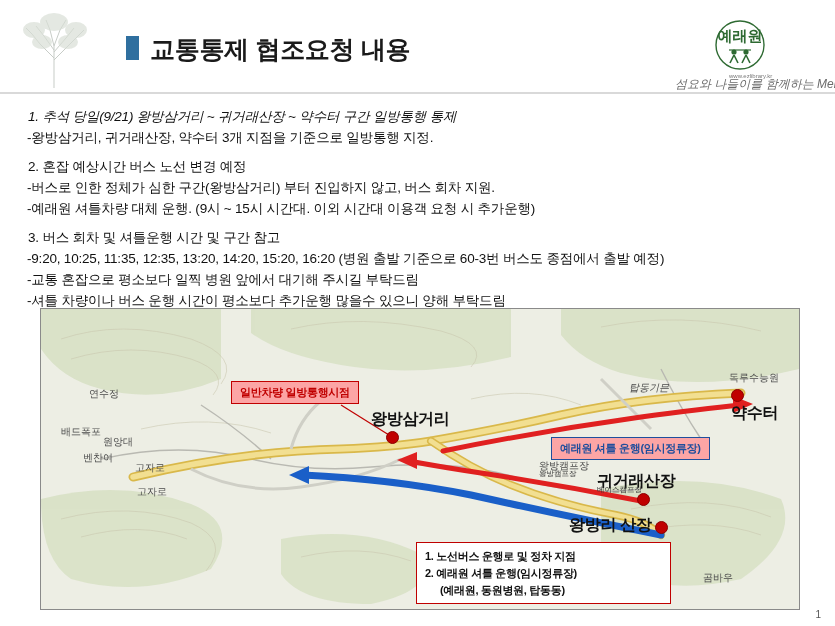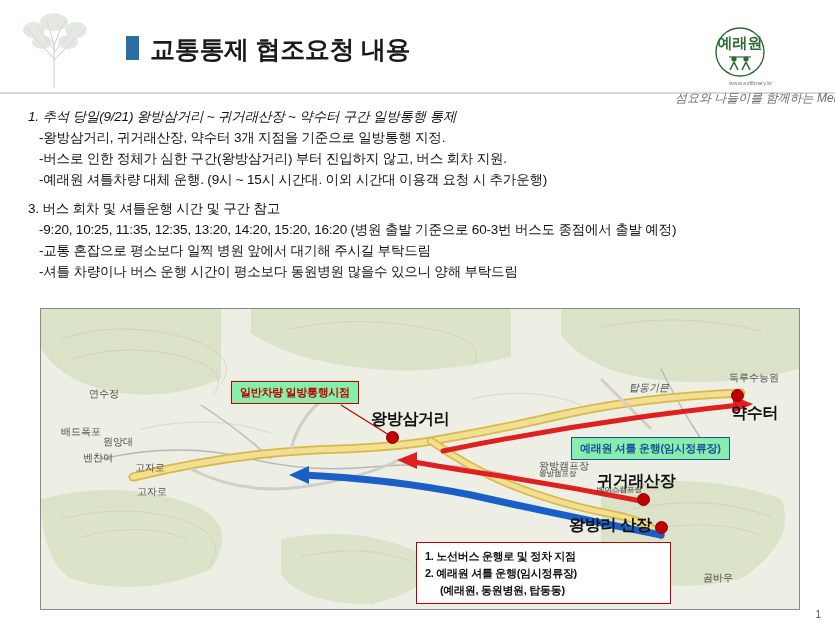--- a/index.html
+++ b/index.html
@@ -45,21 +45,21 @@
     letter-spacing: -0.3px;
   }
   .logo-wrap {
     position: absolute;
     right: 30px; top: 14px;
     width: 130px;
     text-align: center;
   }
   .logo-circle {
     position: relative;
-    margin: 12px auto;
+    margin: 5px auto;
     width: 66px; height: 52px;
   }
   .logo-name {
     position: absolute;
     left: 0; top: 8px;
     width: 66px;
     text-align: center;
     font-size: 15px;
     font-weight: bold;
     color: #2e6a32;
@@ -87,21 +87,21 @@
   .para {
     margin: 0 0 0 0;
     padding: 0 0 0 28px;
     font-size: 13.5px;
     line-height: 21px;
     color: #111111;
     letter-spacing: -0.2px;
     white-space: nowrap;
   }
   .para.num { margin-top: 8px; }
-  .para.sub { padding-left: 27px; margin-left: 12px; }
+  .para.sub { padding-left: 27px; }
   .para.first { margin-top: 10px; font-style: italic; }
 
   
   .map {
     position: absolute;
     left: 40px; top: 308px;
     width: 758px; height: 300px;
     border: 1px solid #8a8a8a;
     background: #eceee3;
     overflow: hidden;
@@ -109,21 +109,21 @@
   .map-svg { position: absolute; left:0; top:0; }
 
   .map-label {
     position: absolute;
     font-size: 10px;
     color: #4a4a4a;
     white-space: nowrap;
   }
   .callout {
     position: absolute;
-    background: #86efac;
+    background: #fca5a5;
     border: 1px solid #c00000;
     color: #c00000;
     font-size: 11px;
     font-weight: bold;
     padding: 3px 8px;
     white-space: nowrap;
     letter-spacing: -0.3px;
   }
   .callout.blue {
     border-color: #1f4e9c;
@@ -226,26 +226,27 @@
       <div class="logo-name">예래원</div>
       <div class="logo-url">www.ezlibrary.kr</div>
     </div>
     <div class="logo-slogan">섬요와 나들이를 함께하는 Memorial Park</div>
   </div>
 </div>
 
 <div class="content">
   <p class="para num first">1. 추석 당일(9/21) 왕방삼거리 ~ 귀거래산장 ~ 약수터 구간 일방통행 통제</p>
   <p class="para sub">  -왕방삼거리, 귀거래산장, 약수터 3개 지점을 기준으로 일방통행 지정.</p>
+  <p class="para num">2. 혼잡 예상시간 버스 노선 변경 예정</p>
   <p class="para sub">  -버스로 인한 정체가 심한 구간(왕방삼거리) 부터 진입하지 않고, 버스 회차 지원.</p>
   <p class="para sub">  -예래원 셔틀차량 대체 운행. (9시 ~ 15시 시간대. 이외 시간대 이용객 요청 시 추가운행)</p>
   <p class="para num">3. 버스 회차 및 셔틀운행 시간 및 구간 참고</p>
   <p class="para sub">  -9:20, 10:25, 11:35, 12:35, 13:20, 14:20, 15:20, 16:20 (병원 출발 기준으로 60-3번 버스도 종점에서 출발 예정)</p>
   <p class="para sub">  -교통 혼잡으로 평소보다 일찍 병원 앞에서 대기해 주시길 부탁드림</p>
-  <p class="para sub">  -셔틀 차량이나 버스 운행 시간이 평소보다 동원병원 많을수 있으니 양해 부탁드림</p>
+  <p class="para sub">  -셔틀 차량이나 버스 운행 시간이 평소보다 추가운행 많을수 있으니 양해 부탁드림</p>
 </div>
 
 <div class="map">
 
   <svg class="map-svg" width="758" height="300" viewBox="0 0 758 300">
 
     <rect x="0" y="0" width="758" height="300" fill="#edeee4"></rect>
 
     <g fill="#d7e0c4" opacity="0.85">
       <path d="M0 0 H180 V70 Q120 95 60 80 Q20 70 0 40 Z"></path>
@@ -317,21 +318,21 @@
   <div class="map-label" style="left:688px; top:62px;">독루수능원</div>
   <div class="map-label" style="left:20px; top:116px;">배드폭포</div>
   <div class="map-label" style="left:42px; top:142px;">벤찬여</div>
   <div class="map-label" style="left:62px; top:126px;">원앙대</div>
   <div class="map-label" style="left:94px; top:152px;">고자로</div>
   <div class="map-label" style="left:498px; top:150px;">왕방캠프장</div>
   <div class="map-label" style="left:96px; top:176px;">고자로</div>
   <div class="map-label" style="left:662px; top:262px;">곰바우</div>
 
   <div class="callout" style="left:190px; top:72px;">일반차량 일방통행시점</div>
-  <div class="callout blue" style="left:530px; top:128px;">예래원 셔틀 운행(임시정류장)</div>
+  <div class="callout blue" style="left:510px; top:128px;">예래원 셔틀 운행(임시정류장)</div>
 
   <div class="place-name" style="left:330px; top:100px;">왕방삼거리</div>
   <div class="dot" style="left:345px; top:122px;"></div>
 
   <div class="place-name" style="left:690px; top:94px;">약수터</div>
   <div class="dot" style="left:690px; top:80px;"></div>
 
   <div class="place-name" style="left:556px; top:162px;">귀거래산장</div>
   <div class="place-sub" style="left:556px; top:176px;">베이스캠프장</div>
   <div class="dot" style="left:596px; top:184px;"></div>

